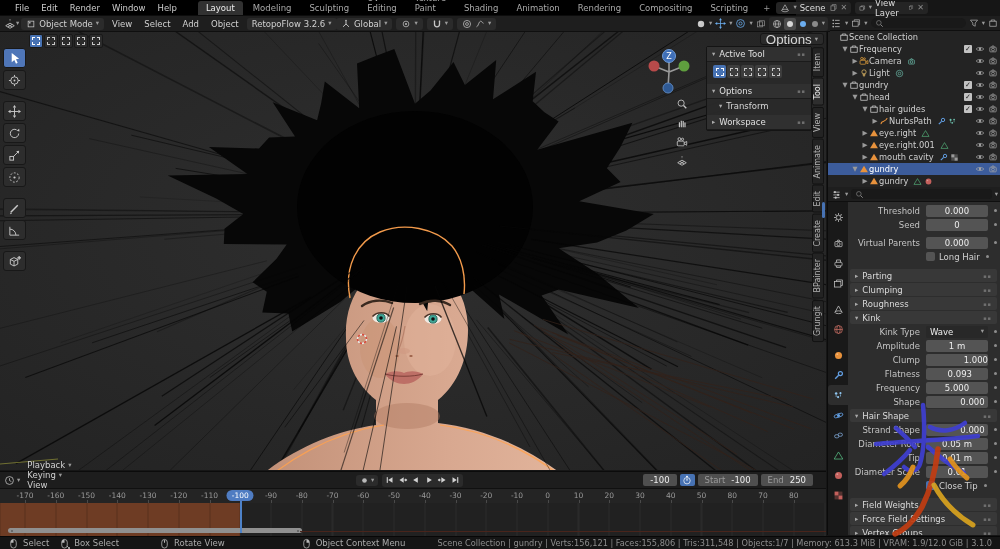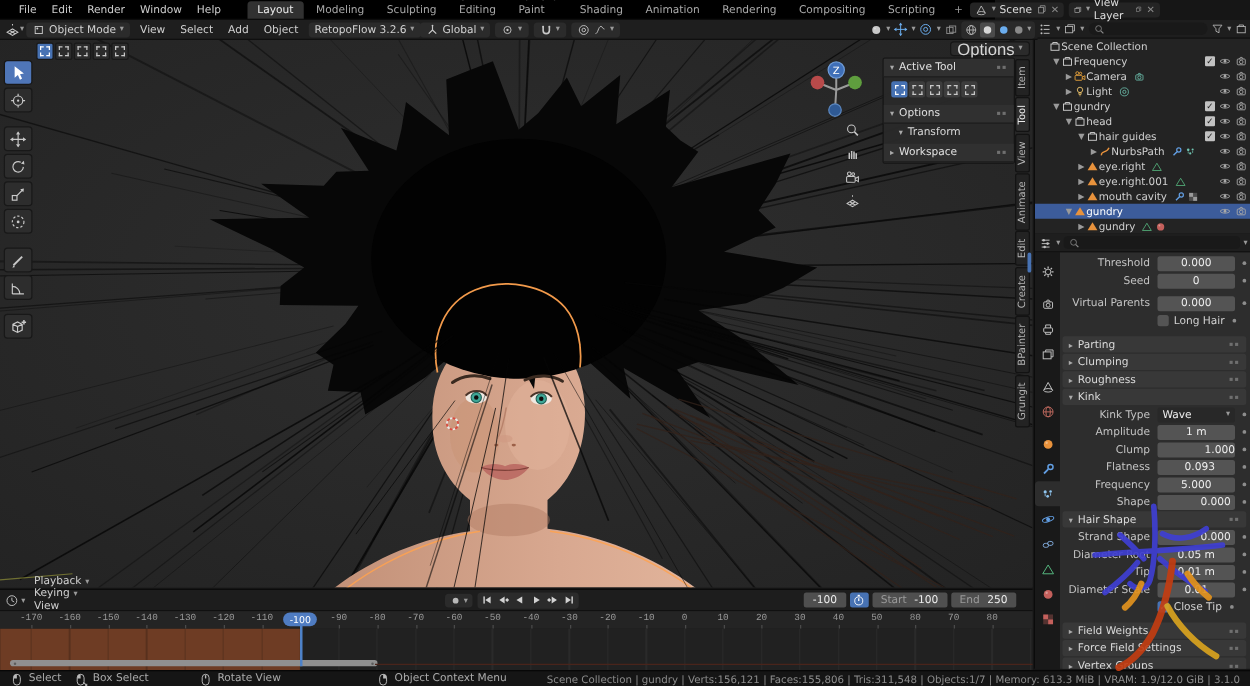--- a/index.html
+++ b/index.html
@@ -129,21 +129,21 @@
   #tl-transport{position:absolute;left:356px;display:flex;align-items:center;gap:4px;}
   .rec-pill{display:flex;align-items:center;gap:2px;background:#2b2b2b;border-radius:3px;padding:1px 4px;color:#b9b9b9;}
   .pb-group{display:flex;gap:1px;background:#2b2b2b;border-radius:3px;padding:1px 2px;}
   .pb-btn{width:12px;height:11px;display:flex;align-items:center;justify-content:center;color:#d2d2d2;}
   .flip{transform:scaleX(-1);}
   #tl-fields{position:absolute;right:13px;display:flex;align-items:center;gap:3px;}
   .tl-field{background:#4f4f4f;border-radius:2px;height:12px;padding:0 7px;display:flex;align-items:center;gap:6px;color:#ededed;}
   .tl-stop{width:15px;height:12px;background:var(--accent);border-radius:2px;display:flex;align-items:center;
            justify-content:center;color:#fff;}
   #tl-ruler{height:14px;position:relative;background:#242424;border-bottom:1px solid #191919;}
-  .tick{position:absolute;top:2px;transform:translateX(-50%);color:#9a9a9a;font-size:7.5px;font-family:Liberation Mono, monospace;}
+  .tick{position:absolute;top:2px;transform:translateX(-50%);color:#9a9a9a;font-size:7.5px;}
   .tickmark{position:absolute;bottom:0;width:1px;height:3px;background:#4a4a4a;}
   #cur-frame{position:absolute;top:1px;transform:translateX(-50%);background:var(--playhead);color:#fff;
              border-radius:6px;height:11px;display:flex;align-items:center;padding:0 5px;font-size:7.5px;z-index:3;}
   #tl-content{position:absolute;top:31px;left:0;right:0;bottom:0;background:#212121;
       background-image:repeating-linear-gradient(90deg,#2a2a2a 0 1px,transparent 1px 30.75px);background-position:24.5px 0;}
   #tl-brown{position:absolute;left:0;top:0;bottom:0;width:240px;background:var(--outrange);
       background-image:repeating-linear-gradient(90deg,rgba(0,0,0,.20) 0 1px,transparent 1px 30.75px);background-position:24.5px 0;}
   #playhead-line{position:absolute;left:239.5px;top:28px;width:2px;height:33px;background:#4e82c8;z-index:2;}
   #tl-scroll{position:absolute;left:8px;bottom:3px;width:294px;height:5px;background:#909090;border-radius:3px;}
   #tl-scroll:before,#tl-scroll:after{content:"";position:absolute;top:1.5px;width:2px;height:2px;border-radius:50%;background:#5c5c5c;}

